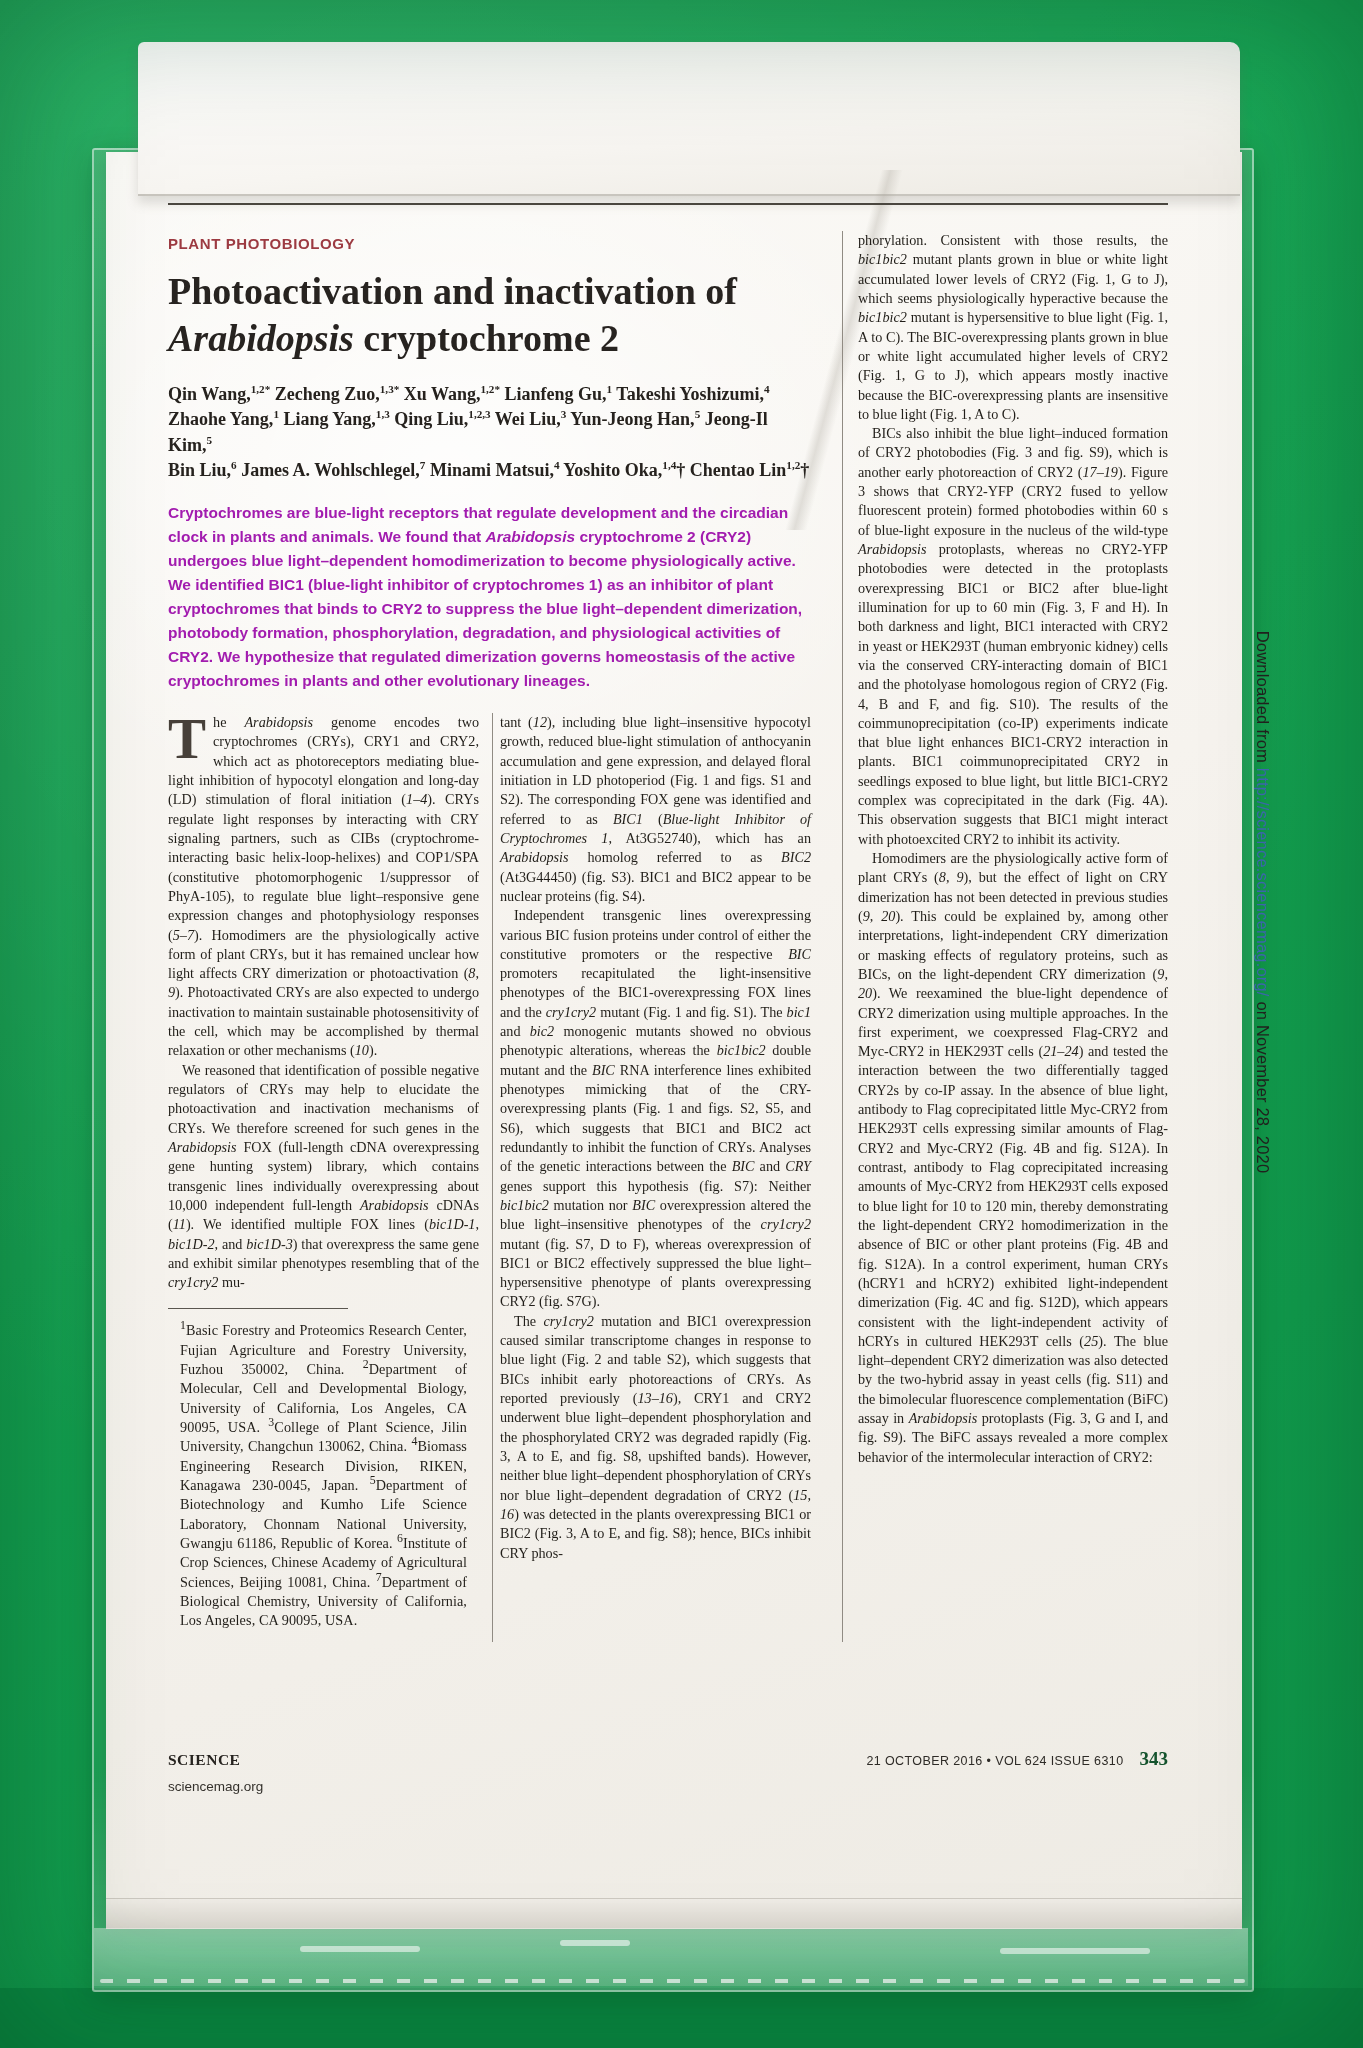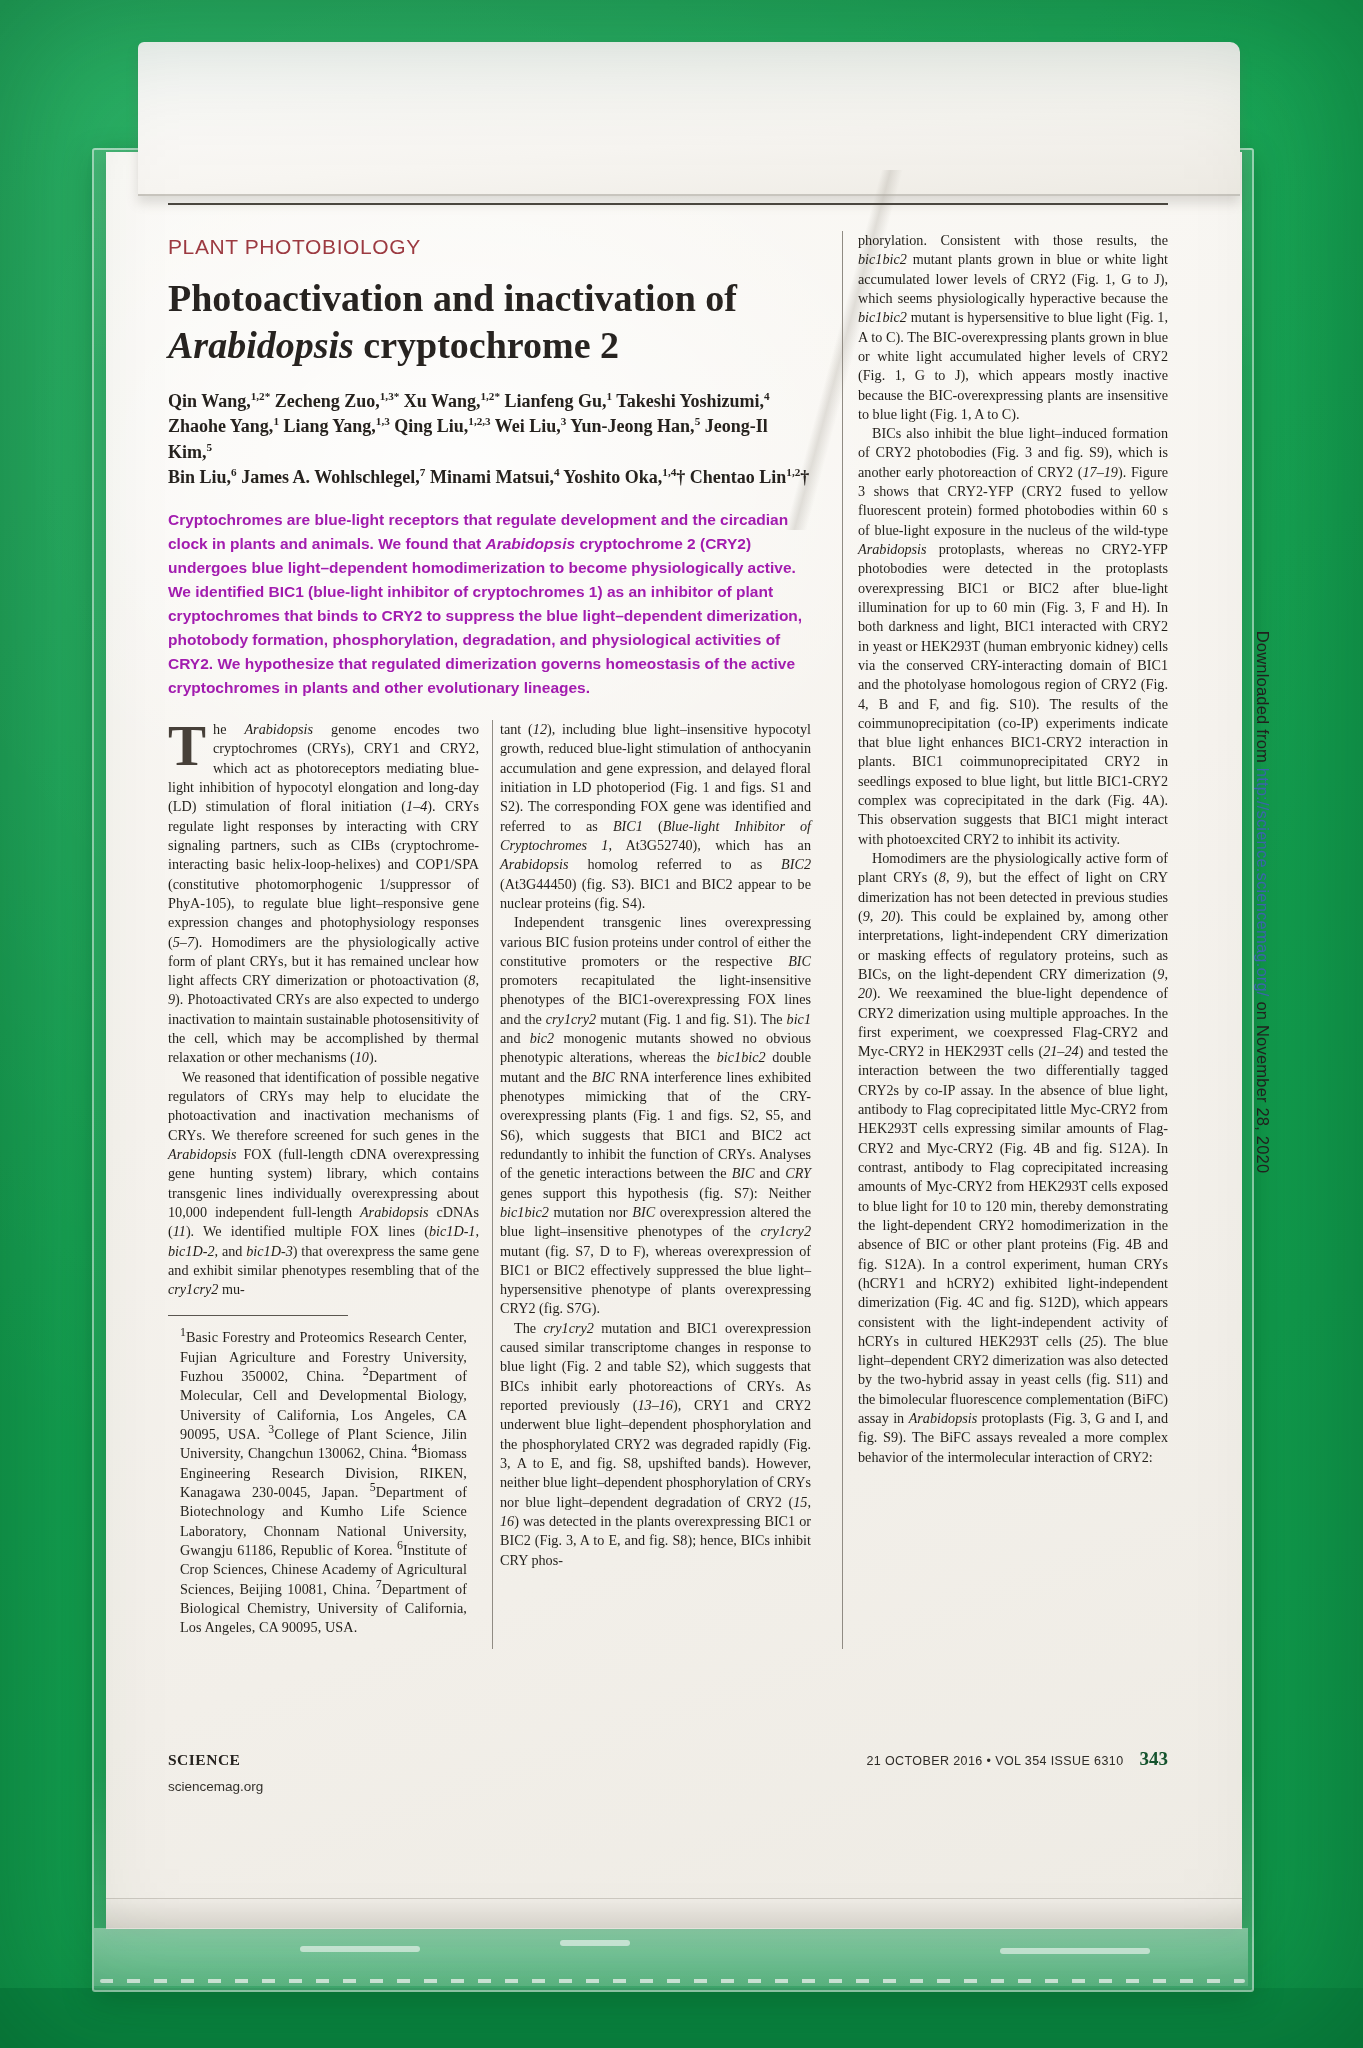--- a/index.html
+++ b/index.html
@@ -41,21 +41,21 @@
   .content{position:absolute;left:168px;top:196px;width:1000px;color:#232019;z-index:4;}
   .masthead{display:flex;justify-content:flex-end;align-items:baseline;gap:10px;padding-right:28px;
     font-family:"Liberation Serif", serif;font-style:italic;color:#2c2a27;}
   .masthead .section{font-weight:bold;font-size:17px;letter-spacing:1px;}
   .masthead .bar{color:#8a857d;font-style:normal;}
   .masthead .subsection{font-size:15.5px;letter-spacing:2px;color:#46423c;}
   .rule{border:0;border-top:2px solid #4a463f;margin:7px 0 0 0;}
   .main{display:flex;gap:26px;margin-top:26px;}
   .left-two{width:648px;flex:0 0 auto;}
   .col3{flex:1 1 auto;border-left:1px solid #908b83;padding-left:15px;}
-  .kicker{font-size:21px;font-weight:normal;letter-spacing:.6px;margin-top:4px;}
+  .kicker{font-size:15px;font-weight:bold;letter-spacing:.6px;margin-top:4px;}
   .title{font-family:"Liberation Serif", serif;font-weight:bold;font-size:38px;line-height:1.24;
     color:#272320;margin:16px 0 20px 0;}
   .authors{font-family:"Liberation Serif", serif;font-weight:bold;font-size:18px;line-height:1.4;color:#26221e;}
   .authors sup{font-size:62%;}
   .abstract{margin-top:18px;font-weight:bold;font-size:15.5px;line-height:1.55;color:#a21caf;width:652px;}
   .two-col{display:flex;margin-top:20px;}
   .bcol{width:311px;flex:0 0 auto;}
   .bcol + .bcol{border-left:1px solid #908b83;padding-left:7px;margin-left:13px;}
   .bodytext p{font-family:"Liberation Serif", serif;font-size:14.2px;line-height:1.36;text-align:justify;
     margin:0;color:#211e19;}
@@ -143,20 +143,20 @@
 
   </div>
 </div>
 
 <div class="pagefooter" style="position:absolute;left:168px;width:1000px;top:1748px;">
   <div class="pf-left">
     <span class="pf-journal">SCIENCE</span>
     <span class="pf-site">sciencemag.org</span>
   </div>
   <div class="pf-right">
-    <span class="pf-issue">21 OCTOBER 2016 • VOL 354 ISSUE 6310</span>
+    <span class="pf-issue">21 OCTOBER 2016 • VOL 624 ISSUE 6310</span>
     <span class="pf-page">343</span>
   </div>
 </div>
 
 <div class="sidebar-note">
   <span>Downloaded from </span><span class="url">http://science.sciencemag.org/</span><span> on November 28, 2020</span>
 </div>
 
 </body></html>

